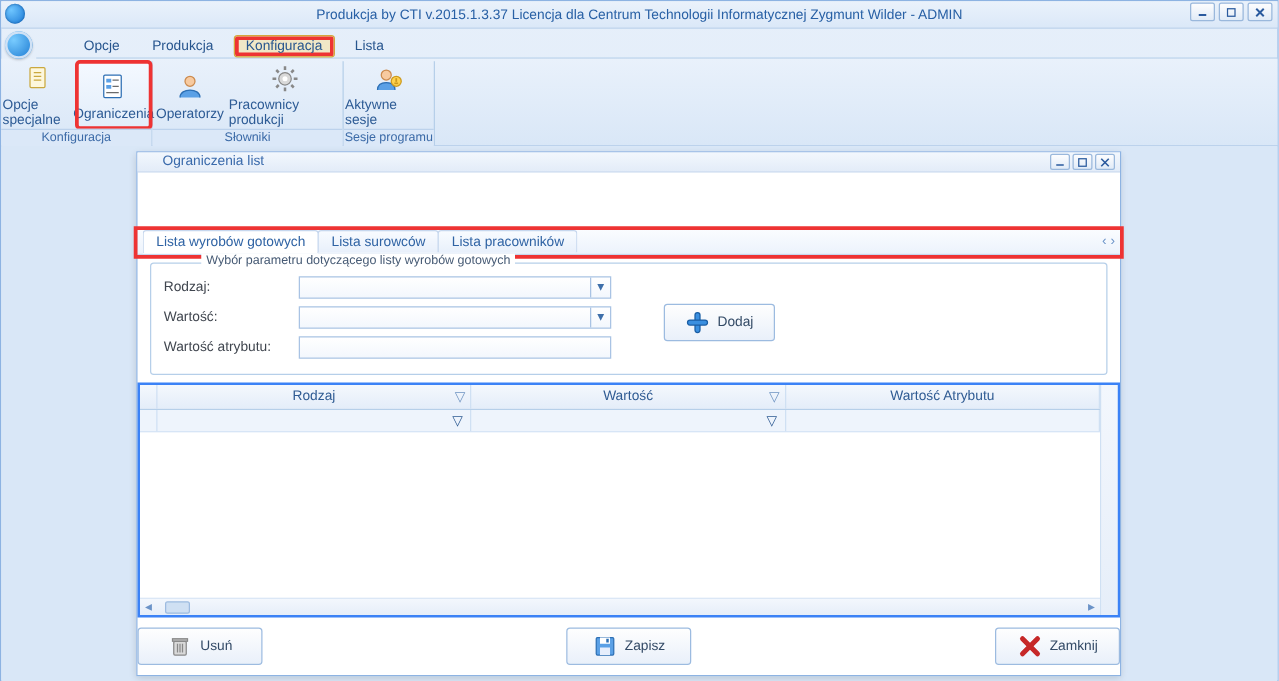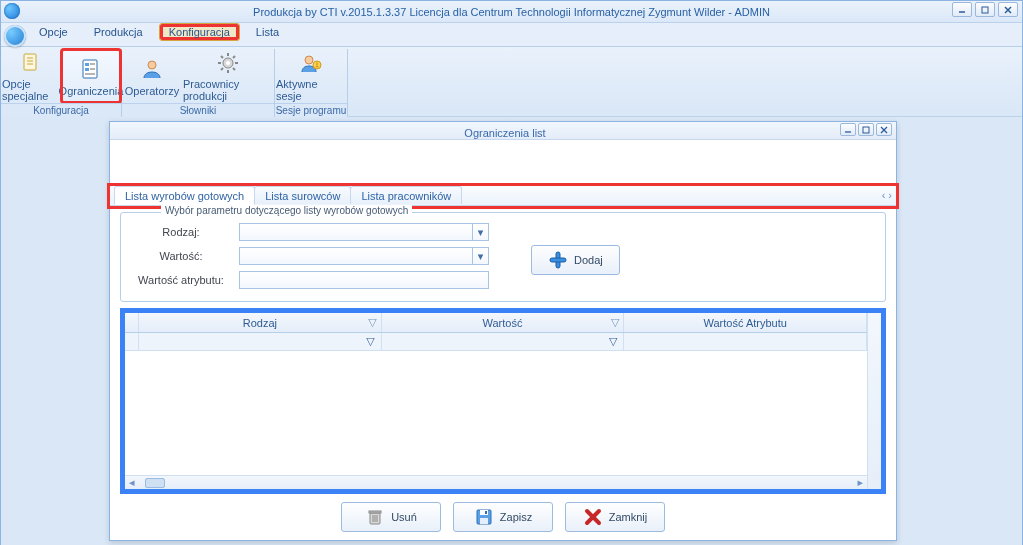--- a/index.html
+++ b/index.html
@@ -7,21 +7,21 @@
 
   
   .main-win { width:1023px; height:545px; border:1px solid #8db3e2; background:linear-gradient(#e6effa,#d9e6f7); position:relative; }
   .main-title { height:22px; line-height:22px; text-align:center; color:#2860a5; background:linear-gradient(#eaf2fb,#dbe8f8); border-bottom:1px solid #bcd2ec; position:relative; }
   .main-title .sys-icon { position:absolute; left:3px; top:2px; width:16px; height:16px; border-radius:50%; background:radial-gradient(circle at 5px 5px,#6fc6ff,#1a78d5); box-shadow:inset 0 0 2px #0a4f96; }
   .main-wctl { position:absolute; right:4px; top:1px; display:flex; gap:3px; }
   .wbtn { width:20px; height:15px; border:1px solid #9ab8dc; background:linear-gradient(#fdfdfe,#e1ebf7); border-radius:2px; display:flex; align-items:center; justify-content:center; color:#2a5a9e; cursor:pointer; }
   .wbtn svg { width:8px; height:8px; }
 
   
-  .menubar { height:24px; display:flex; align-items:flex-start; padding-left:28px; gap:6px; border-bottom:1px solid #b6cfe9; }
+  .menubar { height:24px; display:flex; align-items:flex-end; padding-left:28px; gap:6px; border-bottom:1px solid #b6cfe9;margin-left:28px; }
   .app-orb { position:absolute; left:3px; top:24px; width:22px; height:22px; border-radius:50%; background:radial-gradient(circle at 7px 7px,#79ccff,#1675cf); box-shadow:0 0 0 2px #cfe1f5 inset, 0 1px 2px rgba(0,0,0,.2); }
   .menuitem { padding:3px 10px; color:#27558e; border-radius:3px; cursor:pointer; }
   .menuitem.selected { background:#f0e7c7; border:1px solid #d4a63d; box-shadow:0 0 0 3px #e33 inset; padding:2px 9px; }
 
   
   .ribbon { height:70px; background:linear-gradient(#e9f1fb,#d9e7f7); border-bottom:1px solid #bcd2ec; display:flex; padding-top:2px; }
   .rgroup { border-right:1px solid #b6cfe9; display:flex; flex-direction:column; }
   .rgroup-btns { display:flex; height:54px; }
   .rgroup-label { height:14px; line-height:14px; text-align:center; color:#3b6aa7; background:#dbe8f8; border-top:1px solid #bcd2ec; font-size:10px; }
   .rbtn { width:60px; display:flex; flex-direction:column; align-items:center; justify-content:center; gap:2px; color:#2d5b95; cursor:pointer; border:1px solid transparent; }
@@ -31,61 +31,61 @@
   .rbtn.hi { outline:3px solid #e33; outline-offset:-2px; }
 
   
   .ic { width:24px; height:24px; }
 
   
   .work { position:relative; flex:1; background:#d9e7f7; height:428px; width:100%; }
 
   
   .child { position:absolute; left:108px; top:4px; width:788px; height:420px; background:#fff; border:1px solid #8db3e2; box-shadow:0 2px 6px rgba(0,0,0,.15); display:flex; flex-direction:column; }
-  .child-title { height:18px; background:linear-gradient(#f2f7fd,#e3ecf8); border-bottom:1px solid #c6d7ee; display:flex; align-items:center; padding-left:4px; color:#3a6aab; position:relative;flex-direction:column; }
+  .child-title { height:18px; background:linear-gradient(#f2f7fd,#e3ecf8); border-bottom:1px solid #c6d7ee; display:flex; align-items:center; padding-left:4px; color:#3a6aab; position:relative; }
   .child-title .sys-icon { position:static; width:12px; height:12px; margin-right:4px; }
   .child-wctl { position:absolute; right:4px; top:1px; display:flex; gap:2px; }
   .child-wctl .wbtn { width:16px; height:13px; }
 
   
   .tabs { height:22px; display:flex; align-items:flex-start; background:linear-gradient(#fafcff,#ecf3fc); border-bottom:1px solid #c6d7ee; padding-left:4px; gap:0; position:relative; outline:3px solid #e33;margin-top:46px; }
   .tab { padding:3px 10px 2px; border:1px solid #c6d7ee; border-bottom:none; background:linear-gradient(#f8fbff,#e8f0fb); color:#2f63a4; border-radius:3px 3px 0 0; margin-right:-1px; cursor:pointer; }
   .tab.active { background:#fff; border-bottom:1px solid #fff; position:relative; z-index:1; }
   .tabs-nav { position:absolute; right:4px; top:3px; display:flex; gap:3px; }
   .tabs-nav span { color:#6b93c8; cursor:pointer; }
 
   
   .formpanel { padding:6px 10px 0; }
   .gbox { border:1px solid #b6cfe9; border-radius:3px; position:relative; padding:10px 10px 6px; background:#fff; }
   .gbox > legend, .gbox > .legend { position:absolute; top:-8px; left:8px; background:#fff; padding:0 4px; color:#465a74; font-size:10px;margin-left:32px; }
   .frow { display:flex; align-items:center; margin-bottom:6px; gap:8px; }
-  .frow label { width:100px; color:#40464f;text-align:center; }
+  .frow label { width:100px; color:#40464f; }
   .combo, .txt { border:1px solid #a9c3e4; background:linear-gradient(#fff,#f3f7fd); height:18px; }
   .combo { width:250px; display:flex; align-items:center; justify-content:flex-end; }
   .combo .arrow { width:16px; height:16px; border-left:1px solid #a9c3e4; display:flex; align-items:center; justify-content:center; color:#3e6faa; }
   .txt { width:250px; padding:0 4px; }
   .btn { display:inline-flex; align-items:center; gap:6px; padding:4px 16px; border:1px solid #9cbbe0; background:linear-gradient(#fefefe,#e9f0fa); border-radius:3px; color:#334a66; cursor:pointer; }
   .btn .bicon { width:20px; height:20px; display:flex; align-items:center; justify-content:center; }
   .addbtn-wrap { position:absolute; left:410px; top:32px; }
 
   
-  .grid { margin:6px 10px 0; border:5px solid #3b82f6; height:218px; display:flex; flex-direction:column; }
+  .grid { margin:6px 0 0; border:2px solid #3b82f6; height:218px; display:flex; flex-direction:column; }
   .ghead { display:flex; height:20px; background:linear-gradient(#f4f8fd,#e4edf9); border-bottom:1px solid #b6cfe9; }
   .gcol { flex:1; display:flex; align-items:center; justify-content:center; color:#2f5b93; border-right:1px solid #cfe0f3; position:relative; }
   .gcol:first-child { flex:0 0 14px; }
   .gfiltericon { position:absolute; right:4px; color:#6f94c2; }
   .gfilter { display:flex; height:18px; background:#eef4fc; border-bottom:1px solid #cfe0f3; }
   .gfilter .gcol { justify-content:flex-end; padding-right:6px; }
   .gbody { flex:1; background:#fff; overflow:auto; position:relative; }
   .gscroll-v { width:14px; background:linear-gradient(#f3f7fd,#e6eef9); border-left:1px solid #cfe0f3; }
   .ghscroll { height:14px; background:linear-gradient(#f3f7fd,#e6eef9); border-top:1px solid #cfe0f3; display:flex; align-items:center; }
   .ghscroll .thumb { width:20px; height:10px; background:#cfe0f3; border:1px solid #9cbbe0; margin-left:6px; border-radius:2px; }
 
   
-  .footer { display:flex; justify-content:center; gap:12px; padding:8px 0; }
+  .footer { display:flex; justify-content:space-between; gap:12px; padding:8px 0; }
   .footer .btn { min-width:100px; justify-content:center; }
 
   .gridwrap { display:flex; flex:1; }
   .gridcols { flex:1; display:flex; flex-direction:column; }
 </style>
 </head>
 <body>
 
 <div class="main-win">
 

